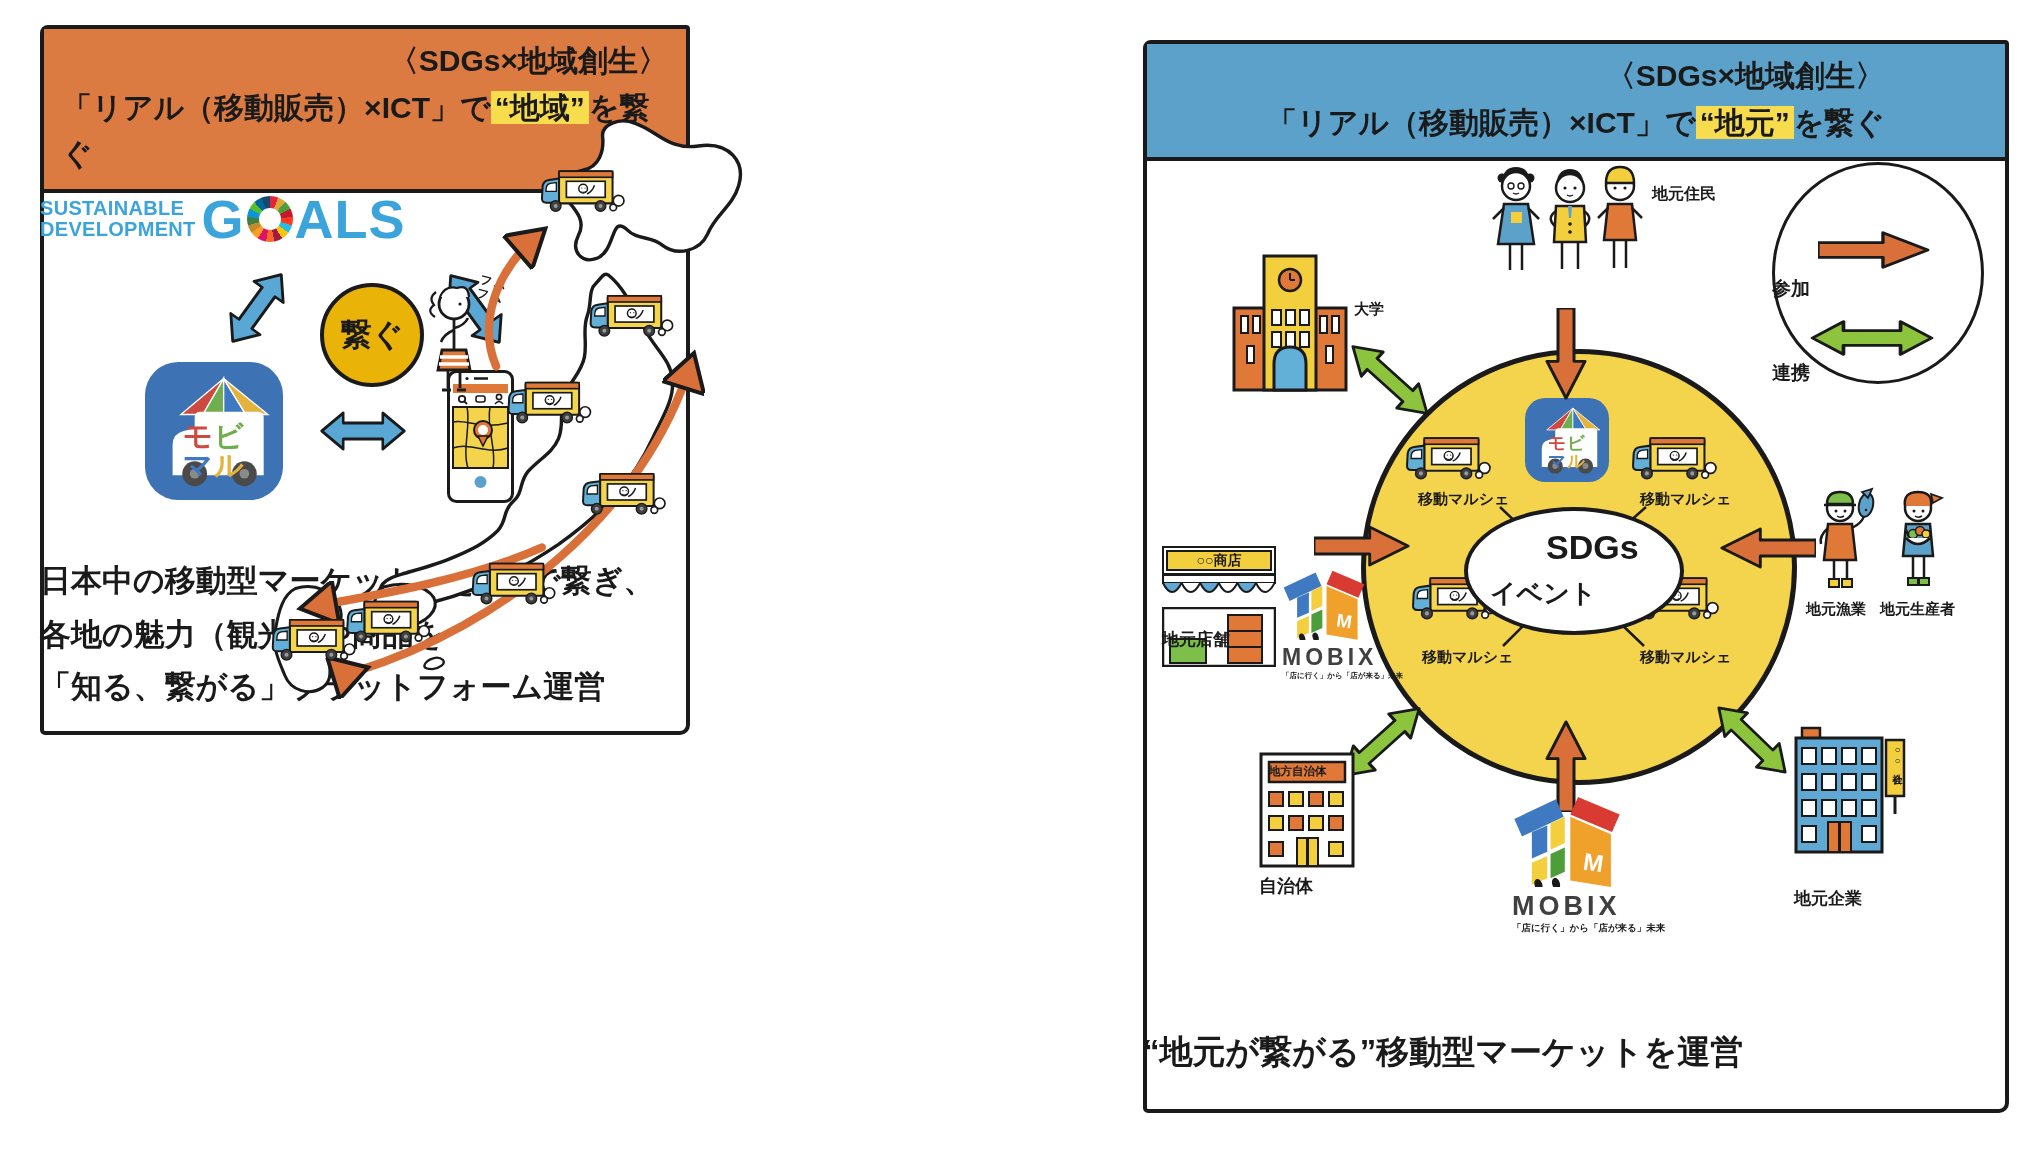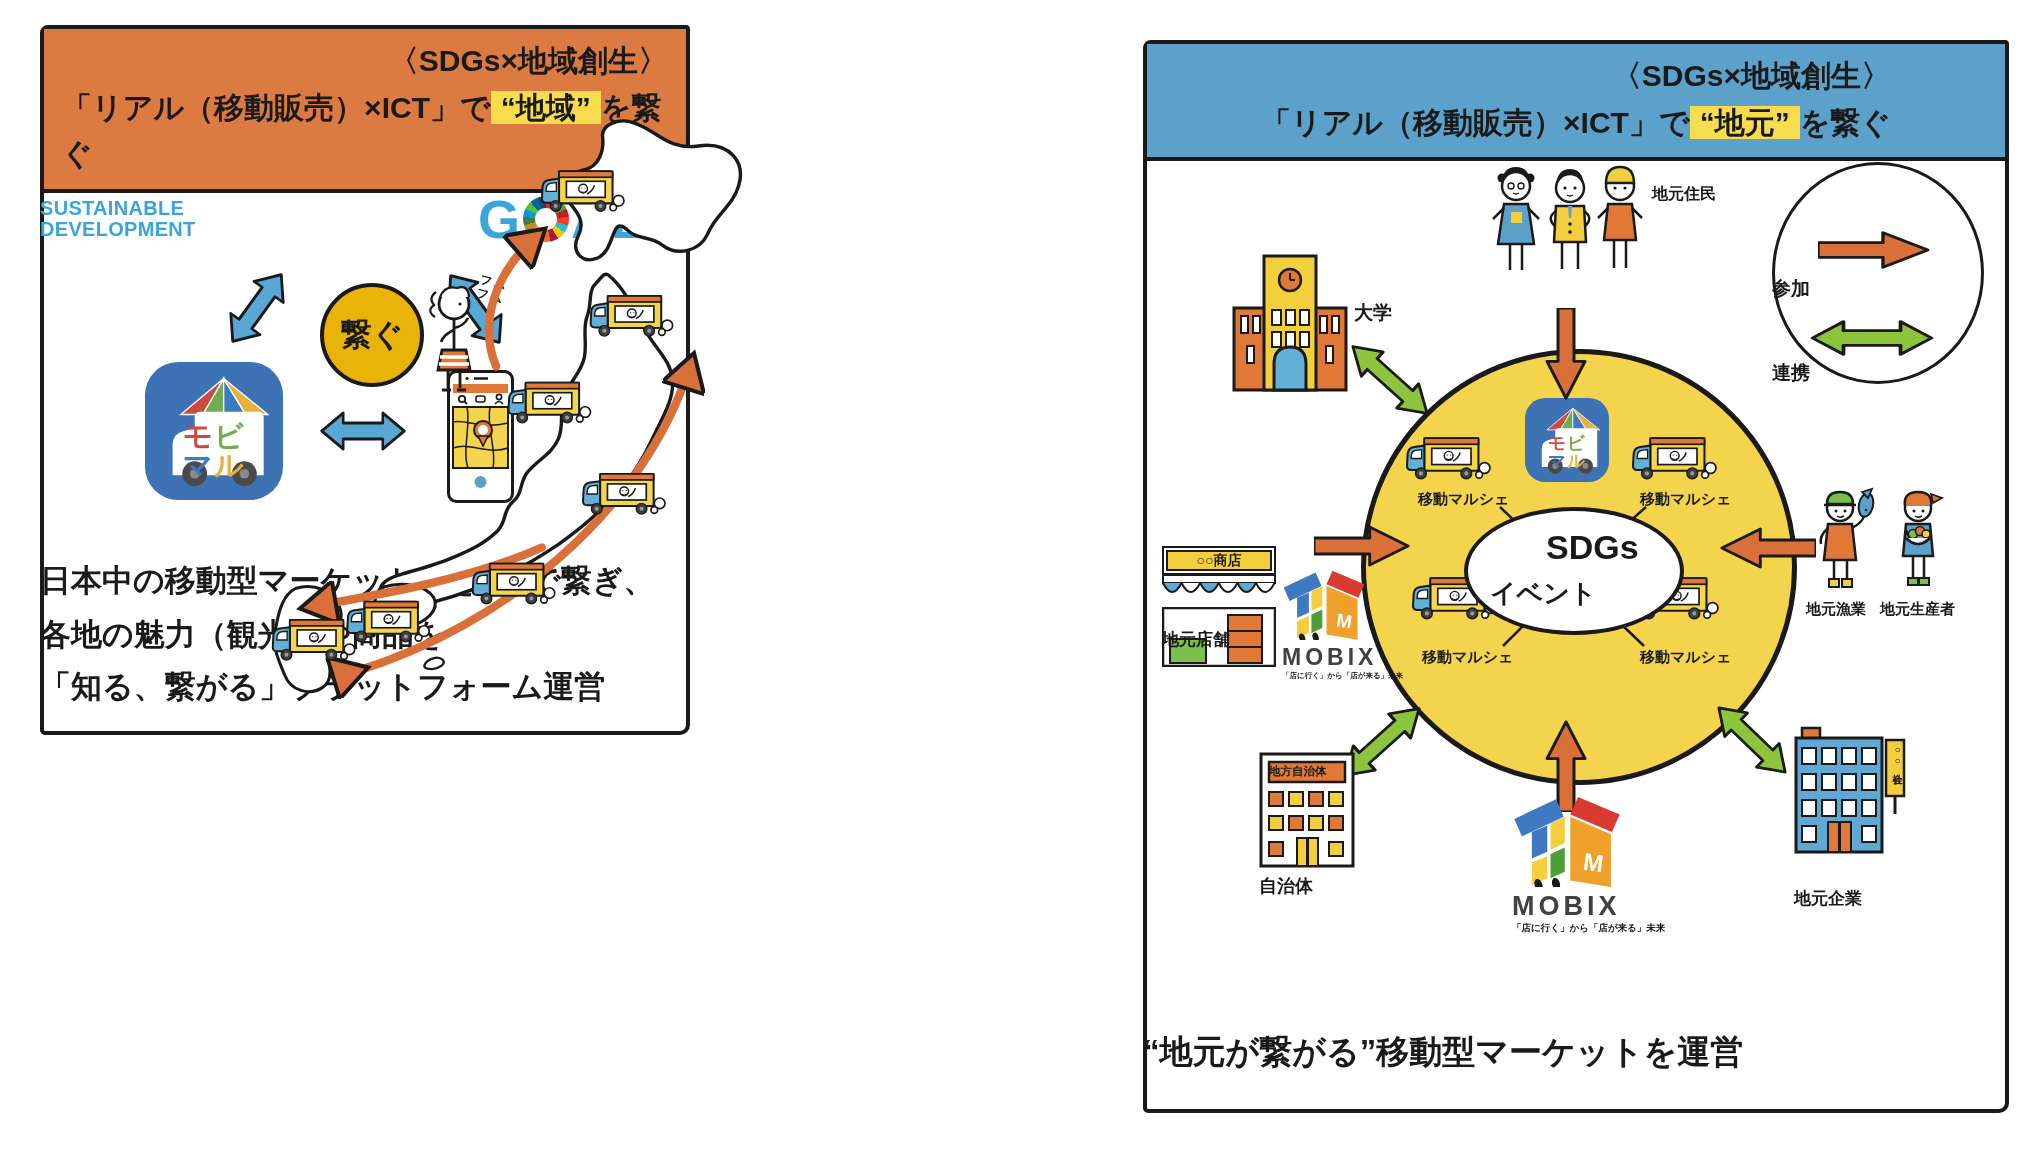--- a/index.html
+++ b/index.html
@@ -3,21 +3,21 @@
 <meta charset="utf-8">
 <style>
   html,body{margin:0;padding:0;background:#ffffff;}
   #canvas{position:relative;width:2044px;height:1170px;background:#fff;overflow:hidden;
           font-family:"Liberation Sans","DejaVu Sans",sans-serif;color:#1a1a1a;}
   .abs{position:absolute;}
   .panel{position:absolute;background:#fff;border:4px solid #1a1a1a;border-radius:8px 4px 10px 5px;}
   .panel-header{position:absolute;left:0;top:0;right:0;border-bottom:4px solid #1a1a1a;padding:9px 18px 11px;}
   .hdr-block{width:fit-content;margin:0 auto;font-weight:800;font-size:30px;line-height:1.55;}
   .hdr-line1{text-align:right;}
-  .hl{background:#F7DC4E;padding:0 10px;}
+  .hl{background:#F7DC4E;padding:0 4px;}
   .lbl{position:absolute;font-weight:800;color:#1a1a1a;white-space:nowrap;}
   .ctr{text-align:left;}
   
   .sdg-words{color:#3BA4DB;font-weight:800;font-size:20px;line-height:1.05;letter-spacing:.3px;text-align:left;}
   .goals{display:flex;align-items:center;color:#3BA4DB;font-weight:800;font-size:54px;letter-spacing:1px;margin-left:6px;line-height:1;}
   .sdg-wheel{position:relative;border-radius:50%;background:conic-gradient(#E5243B 0 21deg,#DDA63A 21deg 42deg,#4C9F38 42deg 64deg,#C5192D 64deg 85deg,#FF3A21 85deg 106deg,#26BDE2 106deg 127deg,#FCC30B 127deg 148deg,#A21942 148deg 169deg,#FD6925 169deg 190deg,#DD1367 190deg 212deg,#FD9D24 212deg 233deg,#BF8B2E 233deg 254deg,#3F7E44 254deg 275deg,#0A97D9 275deg 296deg,#56C02B 296deg 317deg,#00689D 317deg 338deg,#19486A 338deg 360deg);}
   .sdg-wheel::after{content:"";position:absolute;left:26%;top:26%;width:48%;height:48%;background:#fff;border-radius:50%;}
   
   .connect-circle{position:absolute;display:flex;align-items:center;justify-content:center;
      background:#eab308;border:4px solid #1a1a1a;border-radius:50%;font-weight:800;font-size:31px;}
@@ -84,21 +84,21 @@
   <div class="panel" id="left-panel" style="left:40px;top:25px;width:642px;height:702px;">
     <div class="panel-header" style="background:#DB7B41;">
       <div class="hdr-block">
         <div class="hdr-line1">〈SDGs×地域創生〉</div>
         <div><span>「リアル（移動販売）×ICT」で</span><span class="hl">“地域”</span><span>を繋ぐ</span></div>
       </div>
     </div>
   </div>
 
   
-  <div class="abs" style="left:40px;top:192px;width:642px;display:flex;justify-content:space-between;align-items:center;">
+  <div class="abs" style="left:40px;top:192px;width:642px;display:flex;justify-content:flex-start;align-items:center;">
     <div class="sdg-words">
       <div>SUSTAINABLE</div>
       <div>DEVELOPMENT</div>
     </div>
     <div class="goals">
       <span>G</span>
       <span class="sdg-wheel" style="width:46px;height:46px;margin:0 2px;"></span>
       <span>ALS</span>
     </div>
   </div>
@@ -218,21 +218,21 @@
     <rect x="54" y="82" width="9" height="15" fill="#fff" stroke="#1a1a1a" stroke-width="2"></rect>
     <rect x="68" y="82" width="9" height="15" fill="#fff" stroke="#1a1a1a" stroke-width="2"></rect>
     <rect x="9" y="66" width="7" height="17" fill="#fff" stroke="#1a1a1a" stroke-width="2"></rect>
     <rect x="21" y="66" width="7" height="17" fill="#fff" stroke="#1a1a1a" stroke-width="2"></rect>
     <rect x="15" y="96" width="7" height="17" fill="#fff" stroke="#1a1a1a" stroke-width="2"></rect>
     <rect x="88" y="66" width="7" height="17" fill="#fff" stroke="#1a1a1a" stroke-width="2"></rect>
     <rect x="100" y="66" width="7" height="17" fill="#fff" stroke="#1a1a1a" stroke-width="2"></rect>
     <rect x="94" y="96" width="7" height="17" fill="#fff" stroke="#1a1a1a" stroke-width="2"></rect>
     <path d="M42,140 L42,114 Q42,97 58,97 Q74,97 74,114 L74,140 Z" fill="#62AFD8" stroke="#1a1a1a" stroke-width="3"></path>
   </svg>
-  <div class="lbl" style="left:1354px;top:300px;font-size:19px;">大学</div>
+  <div class="lbl" style="left:1354px;top:300px;font-size:15px;">大学</div>
 
   
   <svg class="abs" style="left:1488px;top:156px;" width="160" height="140" viewBox="0 0 160 140">
     <circle cx="14" cy="22" r="4.5" fill="#1a1a1a"></circle>
       <circle cx="42" cy="22" r="4.5" fill="#1a1a1a"></circle>
     <path d="M14,26 Q15,11 28,11 Q41,11 42,26" fill="#1a1a1a"></path>
     <circle cx="28" cy="30" r="14" fill="#fff" stroke="#1a1a1a" stroke-width="2.5"></circle>
     <circle cx="23" cy="30" r="3" fill="none" stroke="#1a1a1a" stroke-width="1.4"></circle>
     <circle cx="33" cy="30" r="3" fill="none" stroke="#1a1a1a" stroke-width="1.4"></circle>
     <path d="M25,37 q3,2 6,0" fill="none" stroke="#1a1a1a" stroke-width="1.5"></path>

